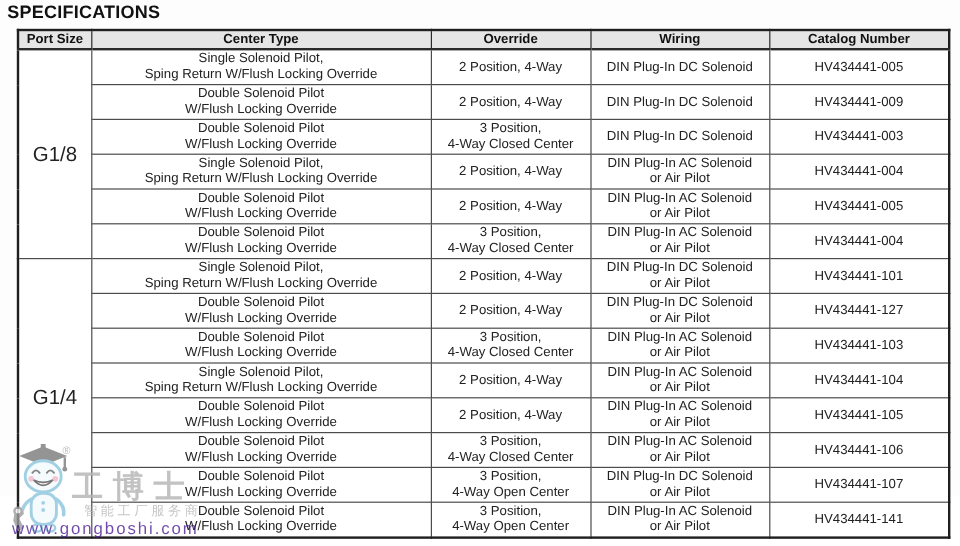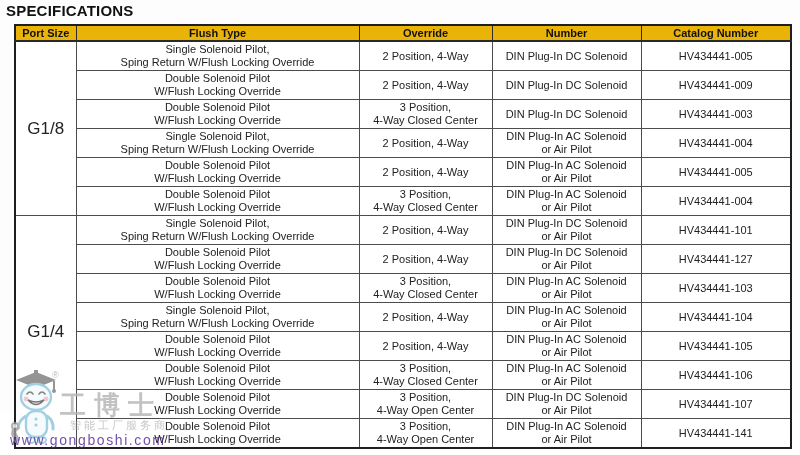--- a/index.html
+++ b/index.html
@@ -30,21 +30,21 @@
   table.spec col.c-valve   { width:283px; }
   table.spec col.c-func    { width:133px; }
   table.spec col.c-wiring  { width:149px; }
   table.spec col.c-catalog { width:150px; }
 
   table.spec th {
     border:1px solid #2a2a2a;
     border-bottom:2px solid #2a2a2a;
     font-size:11px; font-weight:bold; color:#111;
     height:16px; padding:1px 2px; text-align:center;
-    background:#eab308;
+    background:#e5e5e5;
   }
   table.spec td {
     border:1px solid #4c4c4c;
     font-size:11px; line-height:13px; color:#222;
     text-align:center; vertical-align:middle;
     padding:1px 3px;
     height:28px;
     white-space:pre-line;
     background:#fff;
   }
@@ -88,23 +88,23 @@
     <colgroup>
       <col class="c-port">
         <col class="c-valve">
         <col class="c-func">
         <col class="c-wiring">
         <col class="c-catalog">
     </colgroup>
     <thead>
       <tr>
         <th>Port Size</th>
-        <th>Flush Type</th>
+        <th>Center Type</th>
         <th>Override</th>
-        <th>Number</th>
+        <th>Wiring</th>
         <th>Catalog Number</th>
       </tr>
     </thead>
     <tbody>
         <tr>
           <td class="port" rowspan="6">G1/8</td>
           <td>Single Solenoid Pilot,
 Sping Return W/Flush Locking Override</td>
           <td>2 Position, 4-Way</td>
           <td>DIN Plug-In DC Solenoid</td>

